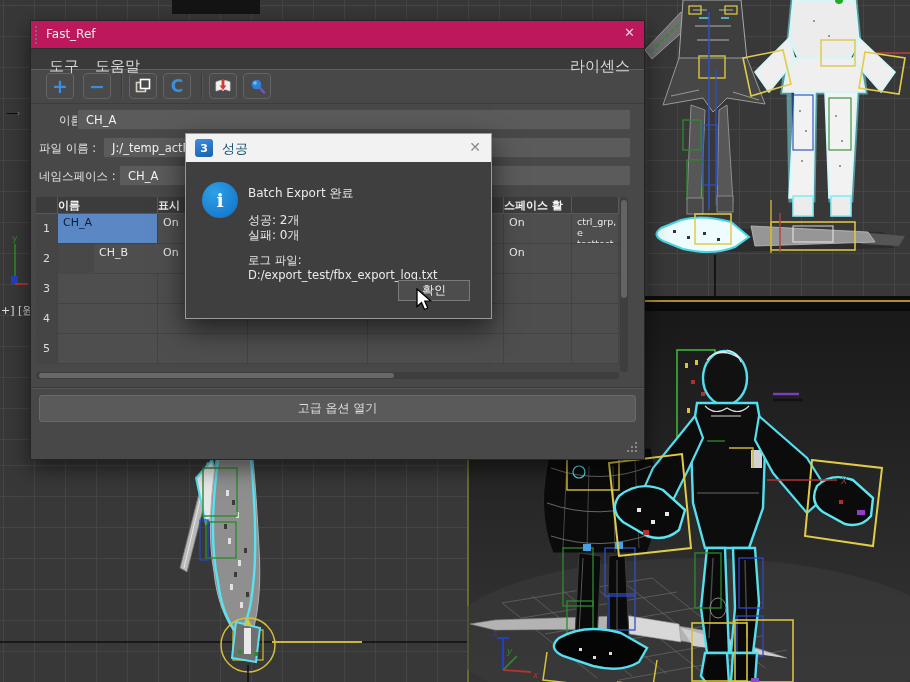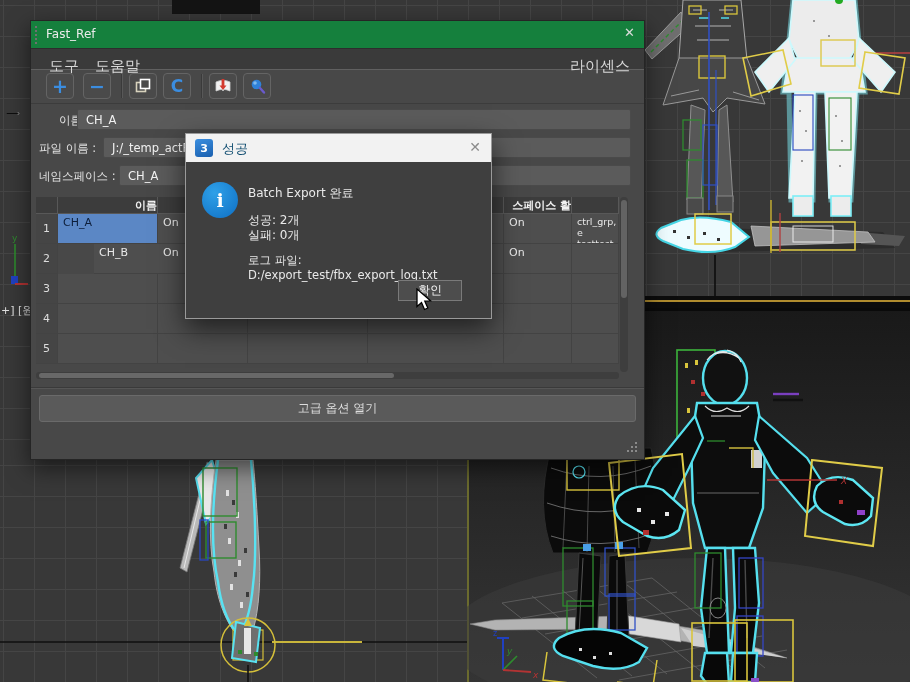--- a/index.html
+++ b/index.html
@@ -17,21 +17,21 @@
   #vp-divider{left:640px;top:296px;width:270px;height:12px;background:#0c0c0c;}
   #vp-divider .yline{position:absolute;left:0;top:4px;width:100%;height:2px;background:#b08c2e;}
   #vp-bottomright{left:467px;top:308px;width:443px;height:374px;
     background:linear-gradient(180deg,#191919 0%,#242424 40%,#2e2e2e 75%,#343434 100%);overflow:hidden;}
   #vp-bottomleft{left:0;top:460px;width:467px;height:222px;overflow:hidden;}
   svg{display:block;}
   .vp-label{color:#e8e8e8;font-size:11px;}
   
   #win{left:30px;top:20px;width:613px;height:438px;background:#484848;
        border:1px solid #252525;box-shadow:0 8px 22px rgba(0,0,0,.55);}
-  #win-titlebar{left:0;top:0;width:100%;height:27px;background:#15803d;border-bottom:1px solid #2d2d2d;}
+  #win-titlebar{left:0;top:0;width:100%;height:27px;background:#be185d;border-bottom:1px solid #2d2d2d;}
   #win-grip{left:3px;top:4px;width:5px;height:19px;
     background-image:radial-gradient(#707070 1px,transparent 1.2px);background-size:4px 4px;}
   #win-title{left:15px;top:6px;font-size:12px;color:#ebebeb;}
   #win-close{right:9px;top:4px;font-size:13px;color:#dcdcdc;cursor:default;}
   #menubar{left:0;top:28px;width:100%;height:20px;background:#3a3a3a;border-bottom:1px solid #606060;}
   .menu-item{position:absolute;top:8px;font-size:15px;color:#d8d8d8;}
   #menu-tools{left:18px;} #menu-help{left:64px;} #menu-license{right:14px;}
   #toolbar{left:0;top:49px;width:100%;height:33px;border-bottom:1px solid #3c3c3c;}
   .tbtn{position:absolute;top:3px;width:28px;height:26px;border:1px solid #646464;border-radius:4px;
         background:#4a4a4a;display:flex;align-items:center;justify-content:center;box-sizing:border-box;}
@@ -39,21 +39,21 @@
   .tsep{position:absolute;top:4px;width:1px;height:24px;background:#3a3a3a;border-right:1px solid #585858;}
   
   .fld-label{position:absolute;font-size:11.5px;color:#e2e2e2;}
   .fld-input{position:absolute;height:21px;background:#5b5b5b;border:1px solid #4a4a4a;border-radius:2px;
              color:#f2f2f2;font-size:11.5px;line-height:21px;padding-left:8px;box-sizing:border-box;}
   
   #tbl{left:5px;top:176px;width:583px;height:167px;}
   .tc{position:absolute;box-sizing:border-box;border-right:1px solid #434343;border-bottom:1px solid #434343;
       font-size:11px;color:#e8e8e8;overflow:hidden;}
   .tc.head{background:#3c3c3c;border-right:1px solid #585858;border-bottom:1px solid #585858;
-           font-weight:bold;color:#f2f2f2;text-align:right;line-height:17px;}
+           font-weight:bold;color:#f2f2f2;text-align:left;line-height:17px;}
   .tc.num{background:#454545;text-align:center;color:#dddddd;line-height:30px;}
   .tc.cell{background:#4e4e4e;padding:2px 0 0 5px;line-height:14px;}
   .tc.sel{background:#5b87c5;color:#0d1e3a;}
   .tc.small{font-size:9.5px;line-height:11px;white-space:pre-line;}
   #vscroll{left:589px;top:176px;width:8px;height:175px;background:#3e3e3e;border-radius:4px;}
   #vscroll .thumb{position:absolute;left:1px;top:3px;width:6px;height:98px;background:#636363;border-radius:3px;}
   #hscroll{left:5px;top:351px;width:583px;height:7px;background:#3e3e3e;border-radius:3px;}
   #hscroll .thumb{position:absolute;left:3px;top:1px;width:355px;height:5px;background:#686868;border-radius:3px;}
   #win-sep{left:0;top:366px;width:100%;height:1px;background:#3a3a3a;border-bottom:1px solid #565656;}
   #adv-btn{left:8px;top:374px;width:597px;height:27px;background:#5a5a5a;border:1px solid #6a6a6a;border-radius:3px;
@@ -67,21 +67,21 @@
             background:linear-gradient(160deg,#3b8fe0,#1a5fae);color:#fff;font-size:11px;font-weight:bold;
             display:flex;align-items:center;justify-content:center;}
   #dlg-title{left:36px;top:6px;font-size:13px;color:#0c4a6e;}
   #dlg-close{right:10px;top:5px;font-size:14px;color:#8a8a8a;}
   #dlg-body{left:0;top:28px;width:100%;height:156px;background:#3f3f3f;}
   #info-icon{left:16px;top:20px;width:36px;height:36px;border-radius:50%;
              background:radial-gradient(circle at 35% 30%,#2ea0e8,#0f6fc4);color:#fff;
              font-size:19px;font-weight:bold;font-family:"DejaVu Serif",serif;
              display:flex;align-items:center;justify-content:center;}
   .dlg-text{position:absolute;left:62px;font-size:12px;color:#e9e9e9;}
-  #dlg-ok{left:212px;top:118px;width:64px;height:21px;background:#4d4d4d;border:1px solid #7a7a7a;
+  #dlg-ok{left:212px;top:118px;width:72px;height:21px;background:#4d4d4d;border:1px solid #7a7a7a;
           color:#f2f2f2;font-size:12px;display:flex;align-items:center;justify-content:center;box-sizing:border-box;}
   
   #axis-topleft{left:2px;top:232px;}
   #vp-frag-label{left:1px;top:303px;color:#e0e0e0;font-size:11px;white-space:nowrap;}
   #left-link-line{left:0;top:112px;width:27px;height:3px;}
   #cursor{left:416px;top:288px;}
 </style>
 </head>
 <body>
 

